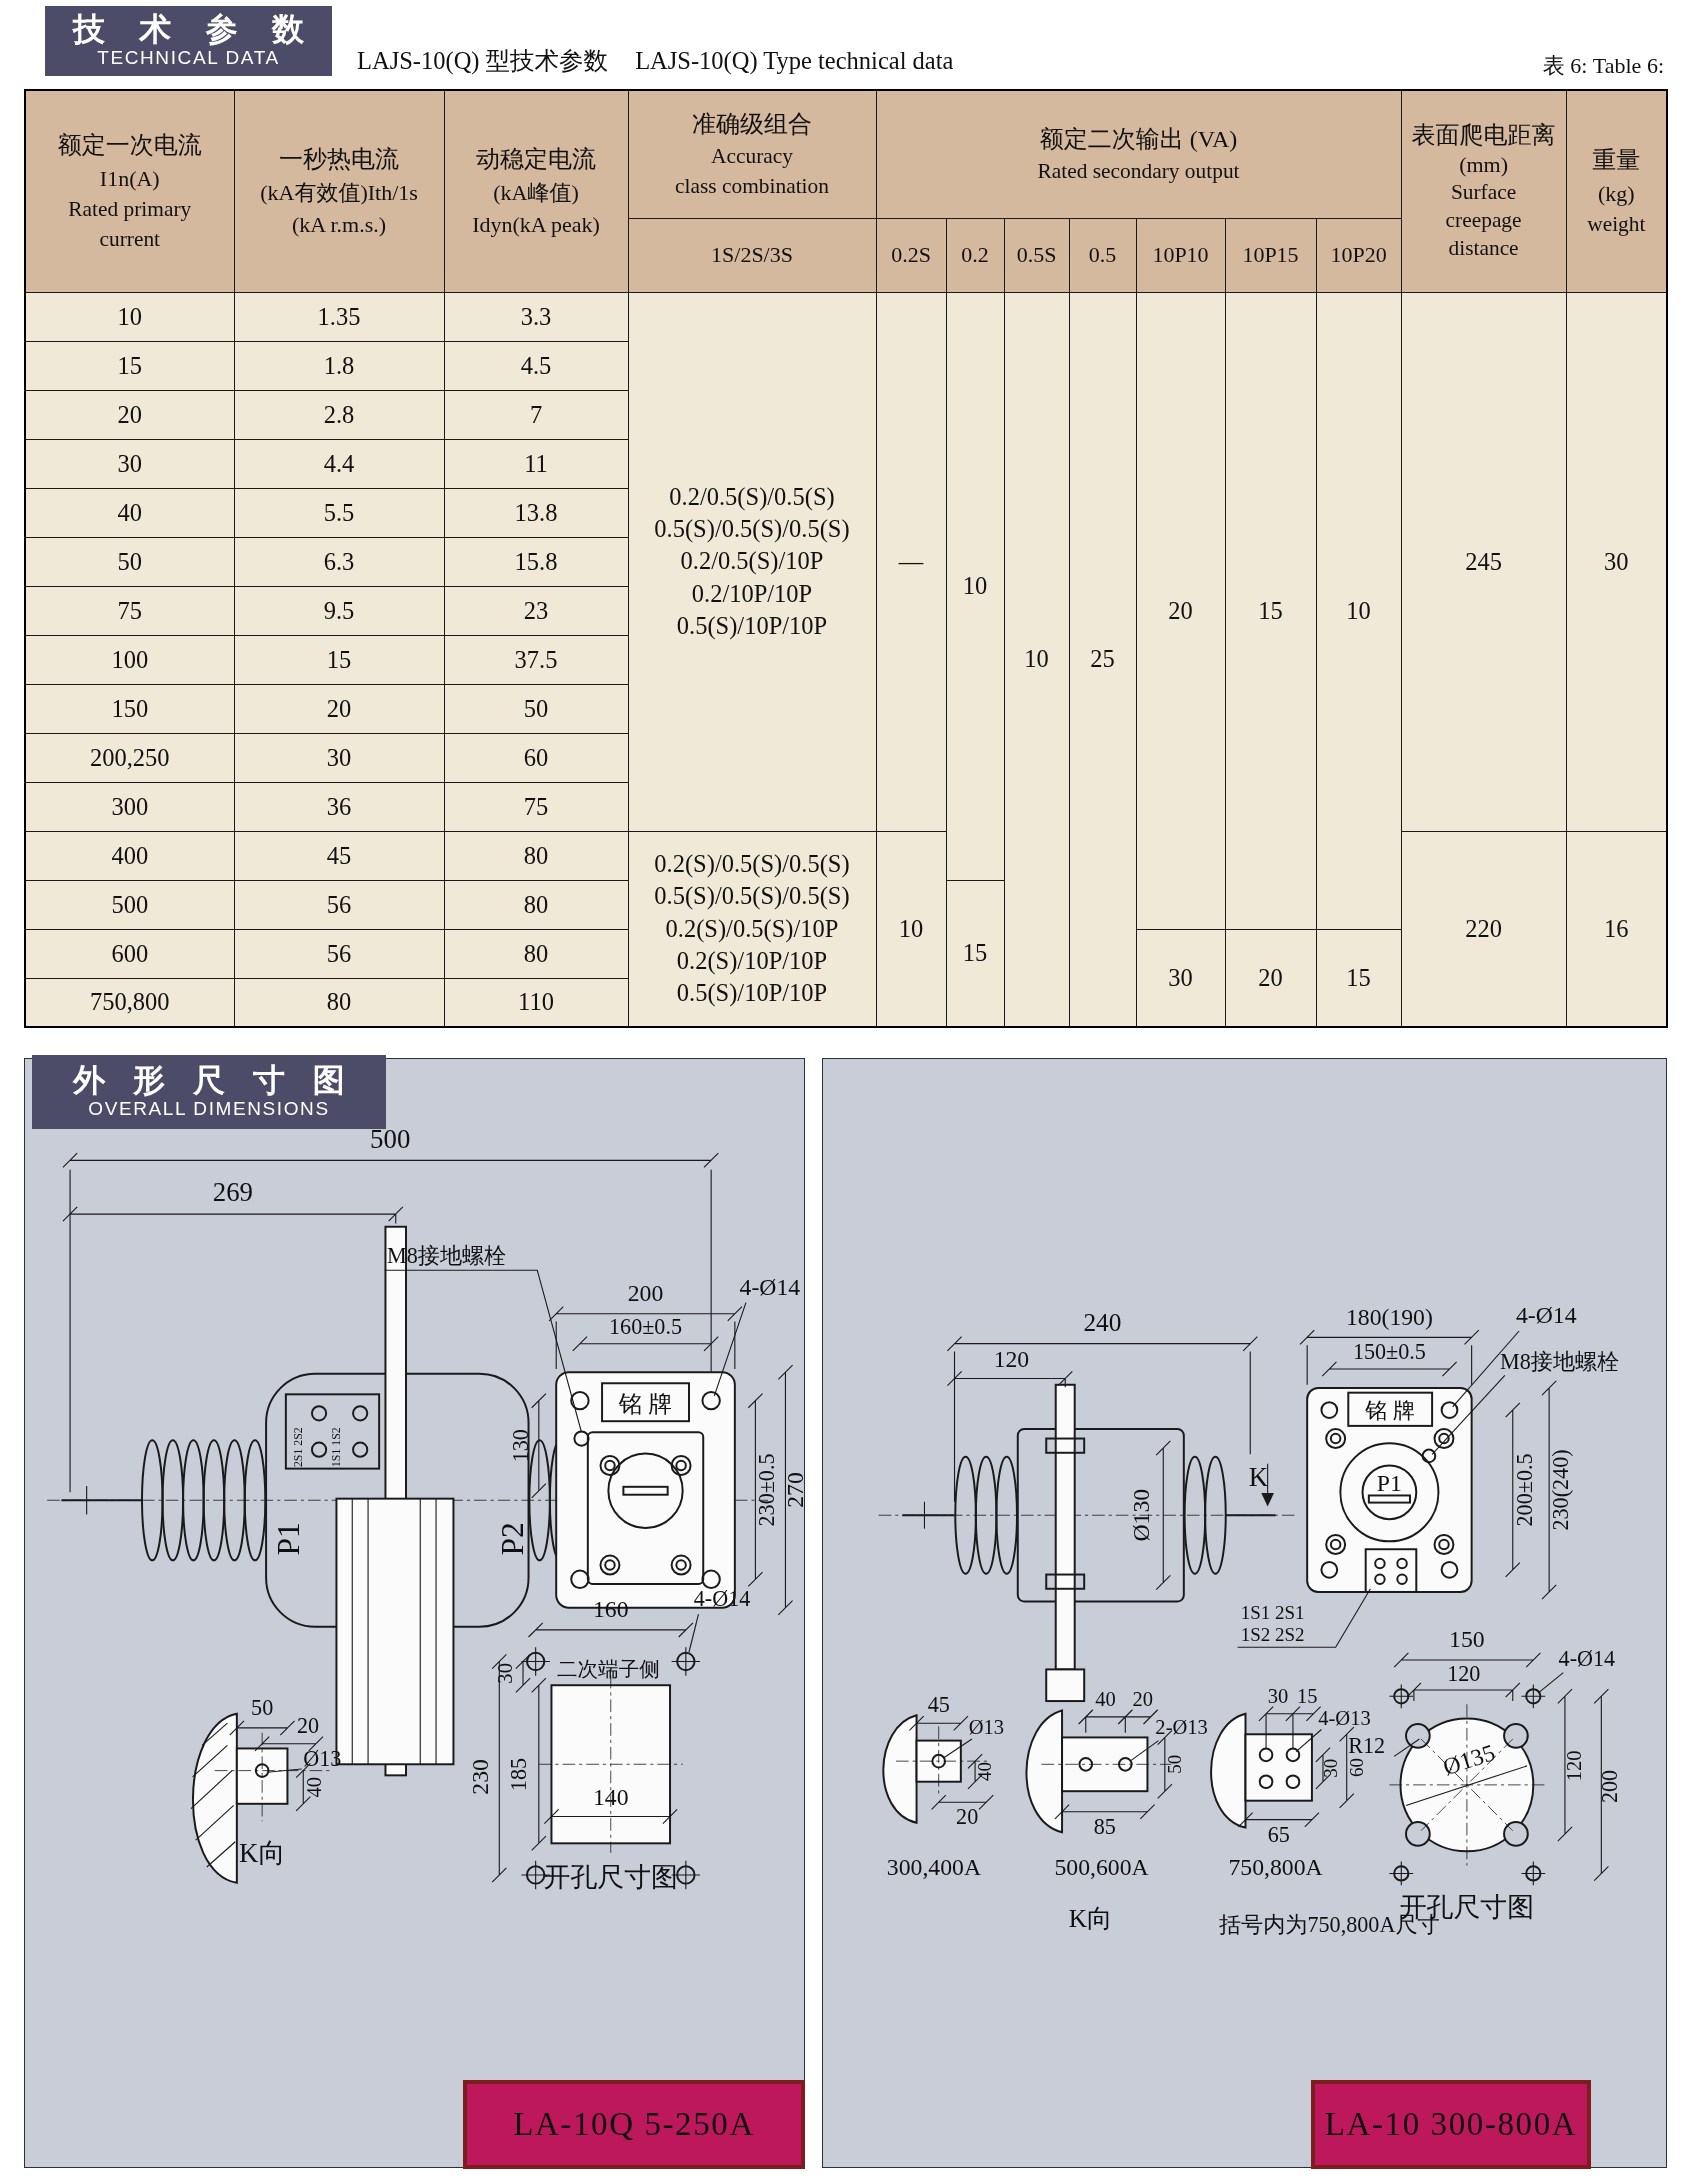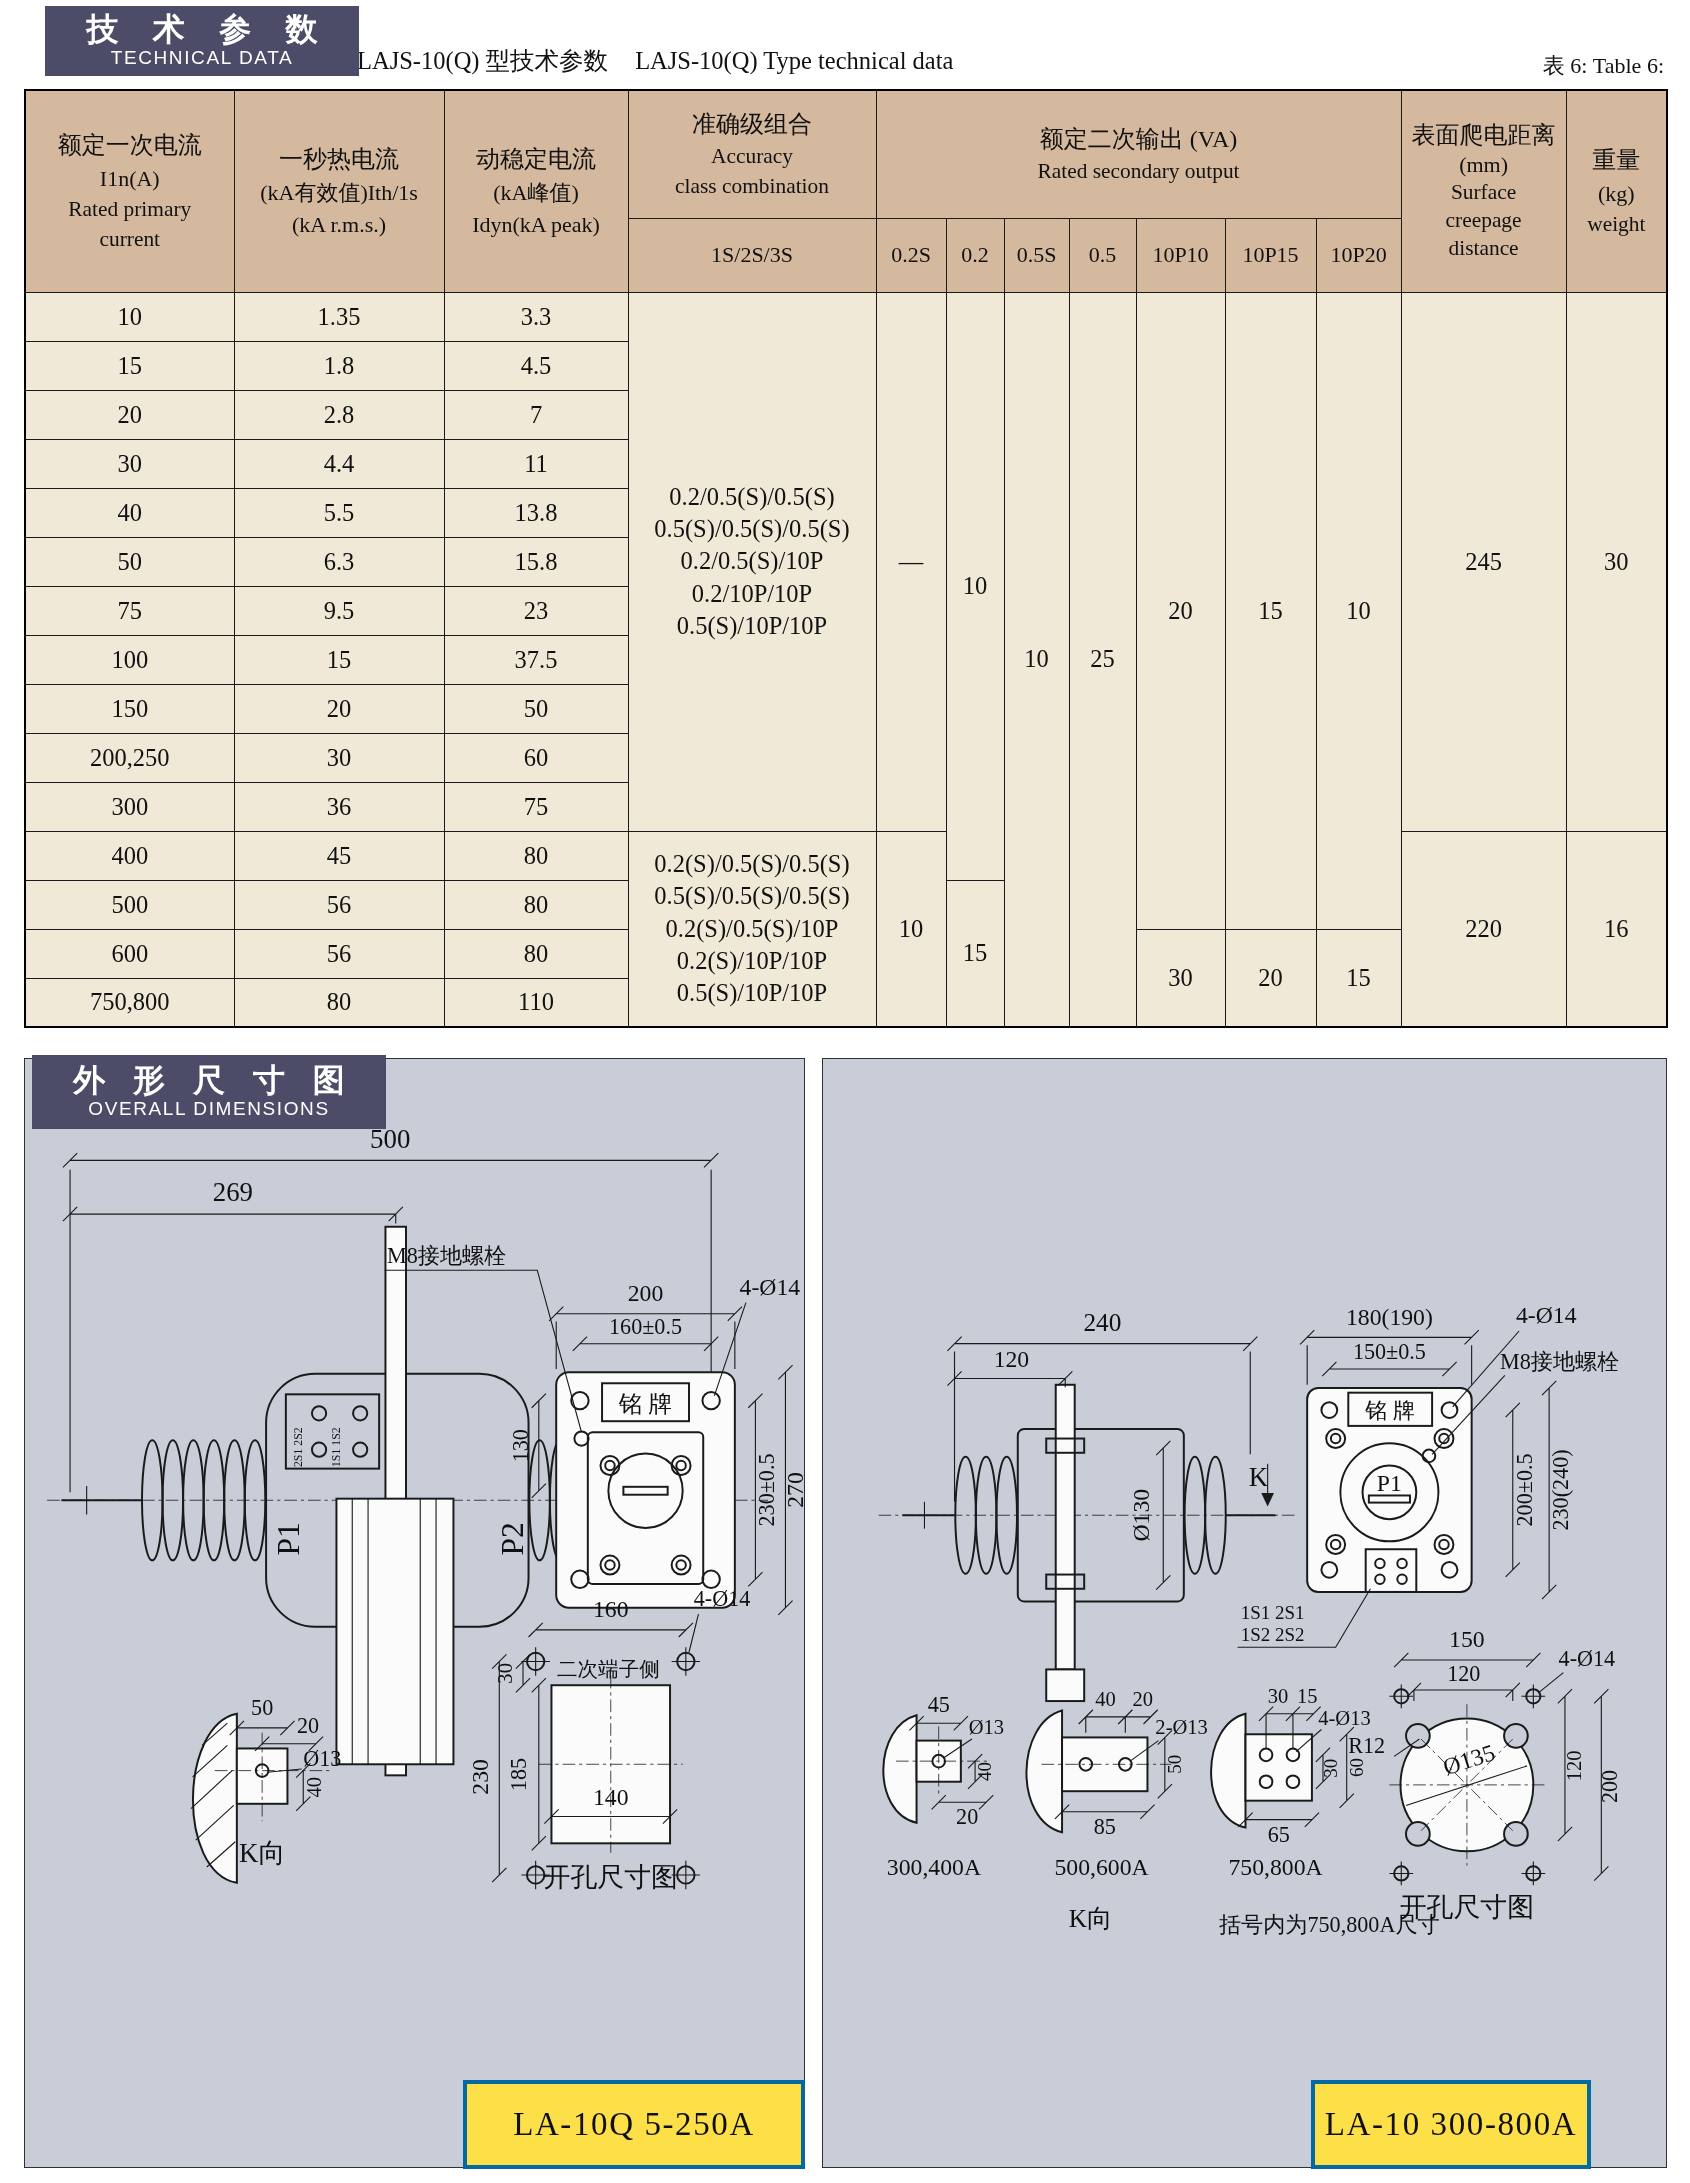--- a/index.html
+++ b/index.html
@@ -22,41 +22,41 @@
   .spec td{background:#f0e9d7;font-size:24.5px}
   .spec .hcn{font-size:24px;line-height:1.45}
   .spec .hsym{font-size:22px;line-height:1.45}
   .spec .hen{font-size:21.4px;line-height:1.4}
   .spec .sub{font-size:22px}
   .acc{font-size:21.4px;line-height:1.32;white-space:nowrap}
   .spec tr.body{height:49px}
   
   .panel{position:absolute;top:1058px;height:1110px;background:#c8cdd7;border:1.6px solid #2f2f38;box-sizing:border-box}
   .panel svg{position:absolute;left:0;top:0}
-  .capbox{position:absolute;top:2080px;height:89px;background:#fde047;z-index:5;
-          border:4px solid #0369a1;box-sizing:border-box;display:flex;align-items:center;justify-content:center;
+  .capbox{position:absolute;top:2080px;height:89px;background:#be185d;z-index:5;
+          border:4px solid #7f1d1d;box-sizing:border-box;display:flex;align-items:center;justify-content:center;
           font-size:33px;letter-spacing:1.6px;color:#101010}
   
   .s{fill:none;stroke:#1a1a1a;stroke-width:2.5}
   .sw{fill:#fbfbfc;stroke:#1a1a1a;stroke-width:2.5}
   .dim{fill:none;stroke:#1a1a1a;stroke-width:1.4}
   .cl{fill:none;stroke:#1a1a1a;stroke-width:1;stroke-dasharray:16 5 4 5}
   .ear{fill:#c8cdd7;stroke:#1a1a1a;stroke-width:2.5}
   .ah{fill:#1a1a1a;stroke:none}
   svg text{fill:#101010;font-family:"Liberation Serif","DejaVu Serif",serif}
   .t14{font-size:15px}.t24{font-size:24px}.t26{font-size:26px}.t28{font-size:28px}
   .t30{font-size:30px}.t32{font-size:32px}.t34{font-size:34px}.t40{font-size:40px}
   .mid{text-anchor:middle}
 </style>
 </head>
 <body>
 
 <div class="page">
 
-  <div class="darkbox" style="left:45px;top:6.3px;width:314px;height:70px">
+  <div class="darkbox" style="left:45px;top:6.3px;width:287px;height:70px">
     <div class="cn">技 术 参 数</div>
     <div class="en">TECHNICAL DATA</div>
   </div>
   <div class="title">
     <span>LAJS-10(Q) 型技术参数</span><span>LAJS-10(Q) Type technical data</span>
   </div>
   <div class="tabletag">表 6: Table 6:</div>
 
   <table class="spec">
     <colgroup>

